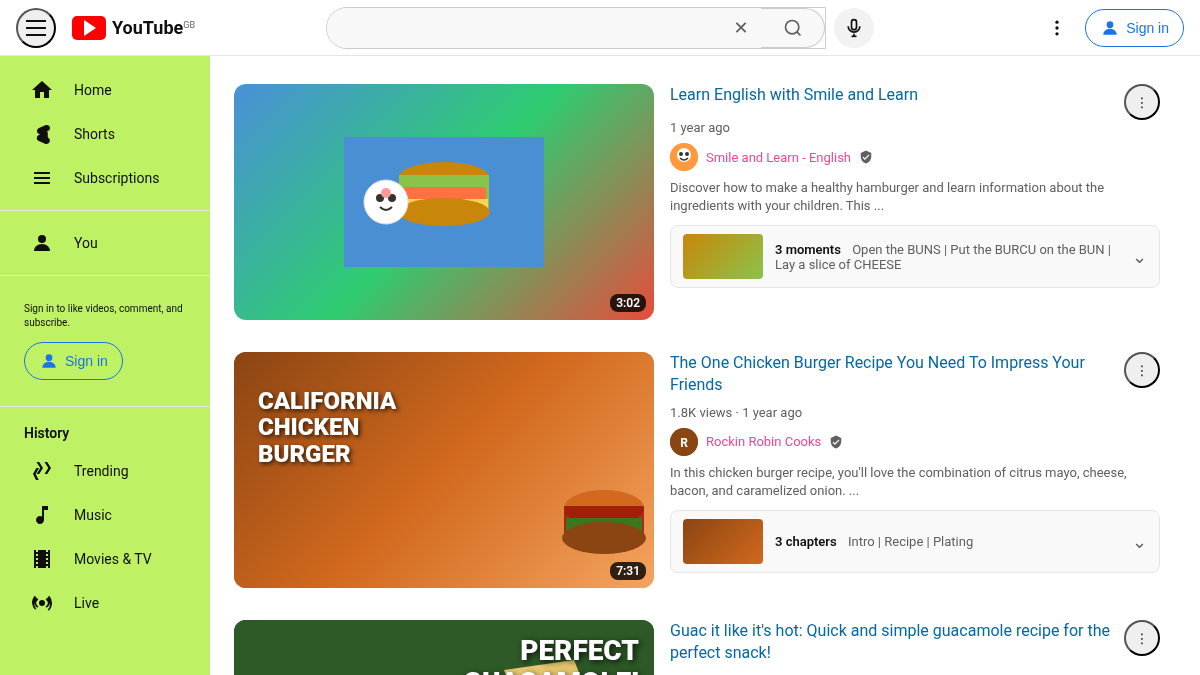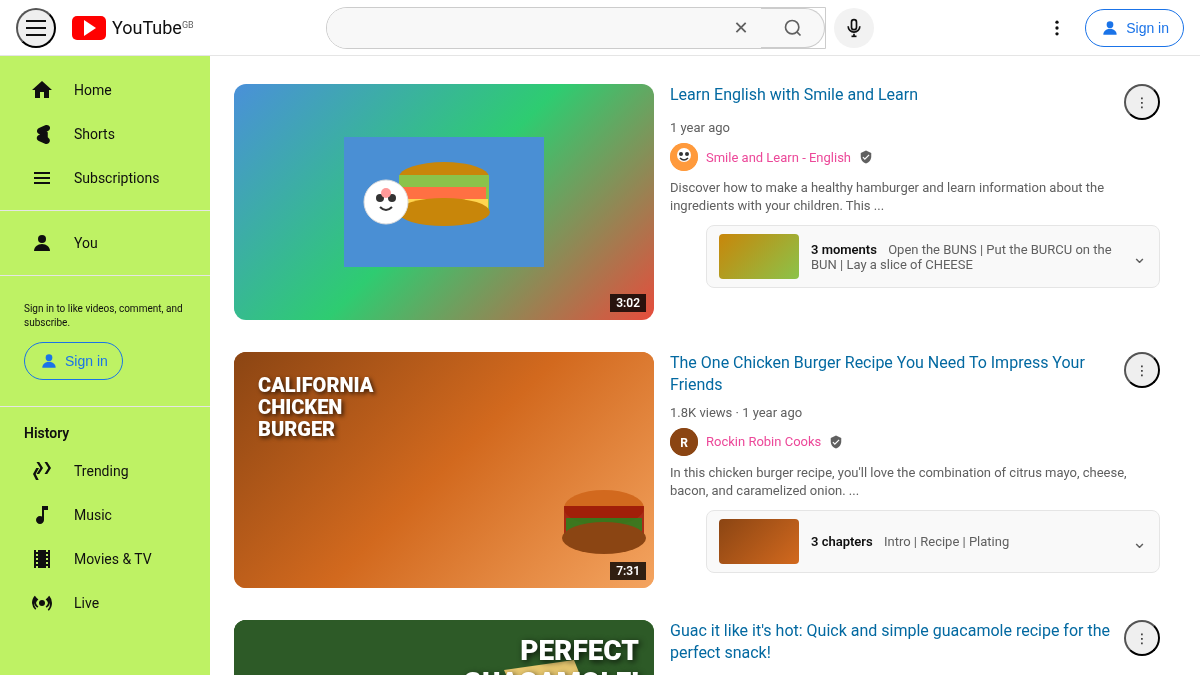--- a/index.html
+++ b/index.html
@@ -52,32 +52,32 @@
     
     
     .main { flex: 1; overflow-y: auto; padding: 16px 0; }
     .main::-webkit-scrollbar { width: 8px; }
     .main::-webkit-scrollbar-thumb { background: #ccc; border-radius: 4px; }
     
     
     .video-item { display: flex; gap: 0; margin-bottom: 8px; padding: 12px 24px; }
     
     .thumbnail-wrap { position: relative; flex-shrink: 0; width: 420px; height: 236px; border-radius: 12px; overflow: hidden; cursor: pointer; background: #222; }
-    .duration-badge { position: absolute; bottom: 8px; right: 8px; background: rgba(0,0,0,0.8); color: #fff; font-size: 12px; font-weight: 600; padding: 2px 6px; border-radius: 0; }
+    .duration-badge { position: absolute; bottom: 8px; right: 8px; background: rgba(0,0,0,0.8); color: #fff; font-size: 12px; font-weight: 600; padding: 2px 6px; border-radius: 8px; }
     
     .video-info { flex: 1; padding: 0 16px; }
     .video-title { font-size: 16px; font-weight: 400; line-height: 1.4; color: #0369a1; margin-bottom: 8px; cursor: pointer; }
     .video-meta { font-size: 13px; color: #606060; margin-bottom: 8px; }
     .channel-row { display: flex; align-items: center; gap: 8px; margin-bottom: 8px; }
     .channel-avatar { width: 28px; height: 28px; border-radius: 50%; background: #ddd; overflow: hidden; flex-shrink: 0; display: flex; align-items: center; justify-content: center; }
     .channel-name { font-size: 13px; color: #ec4899; }
     .verified-icon { width: 14px; height: 14px; display: inline-flex; align-items: center; justify-content: center; color: #606060; }
     .video-desc { font-size: 13px; color: #606060; line-height: 1.4; display: -webkit-box; -webkit-line-clamp: 2; -webkit-box-orient: vertical; overflow: hidden; margin-bottom: 10px; }
     
-    .chapters-row { display: flex; align-items: center; gap: 12px; border: 1px solid #e5e5e5; border-radius: 8px; padding: 8px 12px; cursor: pointer; background: #f9f9f9; margin-left: 36px; }
+    .chapters-row { display: flex; align-items: center; gap: 12px; border: 1px solid #e5e5e5; border-radius: 8px; padding: 8px 12px; cursor: pointer; background: #f9f9f9; }
     .chapters-thumb { width: 80px; height: 45px; border-radius: 4px; background: #ddd; overflow: hidden; flex-shrink: 0; }
     .chapters-info { flex: 1; font-size: 13px; }
     .chapters-count { font-weight: 600; color: #0f0f0f; margin-right: 8px; }
     .chapters-detail { color: #606060; }
     .chapters-expand { color: #606060; font-size: 18px; }
     
     .more-btn { width: 36px; height: 36px; display: flex; align-items: center; justify-content: center; cursor: pointer; border-radius: 50%; flex-shrink: 0; color: #0f0f0f; }
     
     
     svg { display: block; }
@@ -103,21 +103,21 @@
         <span></span>
           <span></span>
           <span></span>
       </div>
     </button>
     <div class="logo-area">
       <div class="logo-icon">
         <div class="logo-play"></div>
       </div>
       <span>
-        <span style="font-size:18px;font-weight:400;margin-left:4px;">YouTube</span><span style="font-size:9px;color:#606060;vertical-align:super;">GB</span>
+        <span style="font-size:18px;font-weight:700;margin-left:4px;">YouTube</span><span style="font-size:9px;color:#606060;vertical-align:super;">GB</span>
       </span>
     </div>
   </div>
 
   <div class="header-center">
     <div class="search-box">
       <input class="search-input" type="text" style="">
       <button class="search-clear">✕</button>
       <button class="search-btn">
         <svg width="20" height="20" viewBox="0 0 24 24" fill="none" stroke="#606060" stroke-width="2">
@@ -305,21 +305,21 @@
             <span class="chapters-detail">Open the BUNS | Put the BURCU on the BUN | Lay a slice of CHEESE</span>
           </div>
           <span class="chapters-expand">⌄</span>
         </div>
       </div>
     </div>
 
     <div class="video-item">
       <div class="thumbnail-wrap thumb-burger2" style="position:relative;">
         <div style="position:absolute;inset:0;background:linear-gradient(135deg,#8B4513,#D2691E,#F4A460);">
-          <div class="thumb-text" style="position:absolute;top:10px;left:12px;font-size:20px;font-weight:900;color:white;text-shadow:2px 2px 4px rgba(0,0,0,0.7);line-height:1.1;">CALIFORNIA<br>CHICKEN<br>BURGER</div>
+          <div class="thumb-text" style="position:absolute;top:24px;left:12px;font-size:24px;font-weight:900;color:white;text-shadow:2px 2px 4px rgba(0,0,0,0.7);line-height:1.1;">CALIFORNIA<br>CHICKEN<br>BURGER</div>
 
           <svg width="200" height="140" viewBox="0 0 200 140" style="position:absolute;right:0;bottom:0;">
             <ellipse cx="150" cy="60" rx="40" ry="18" fill="#D2691E"></ellipse>
             <rect x="110" y="58" width="80" height="30" fill="#8B0000" opacity="0.7"></rect>
             <rect x="112" y="70" width="76" height="15" fill="#228B22" opacity="0.8"></rect>
             <ellipse cx="150" cy="90" rx="42" ry="16" fill="#8B4513"></ellipse>
           </svg>
         </div>
         <div class="duration-badge">7:31</div>
       </div>

